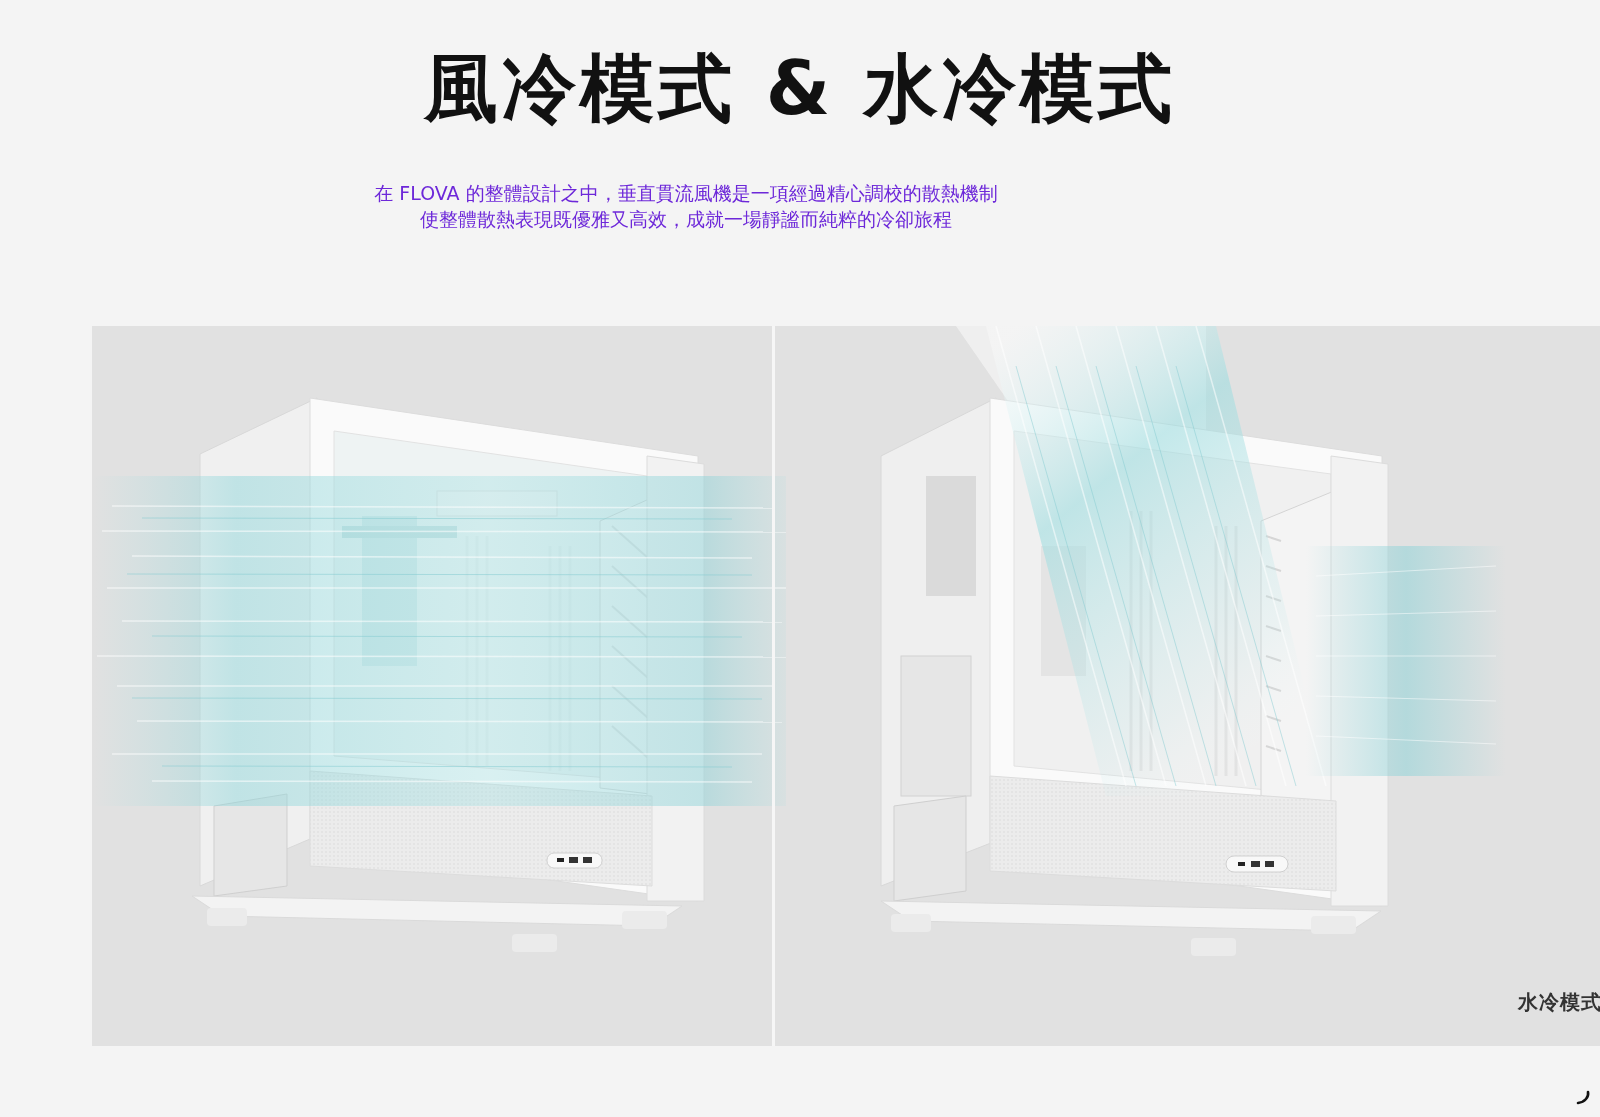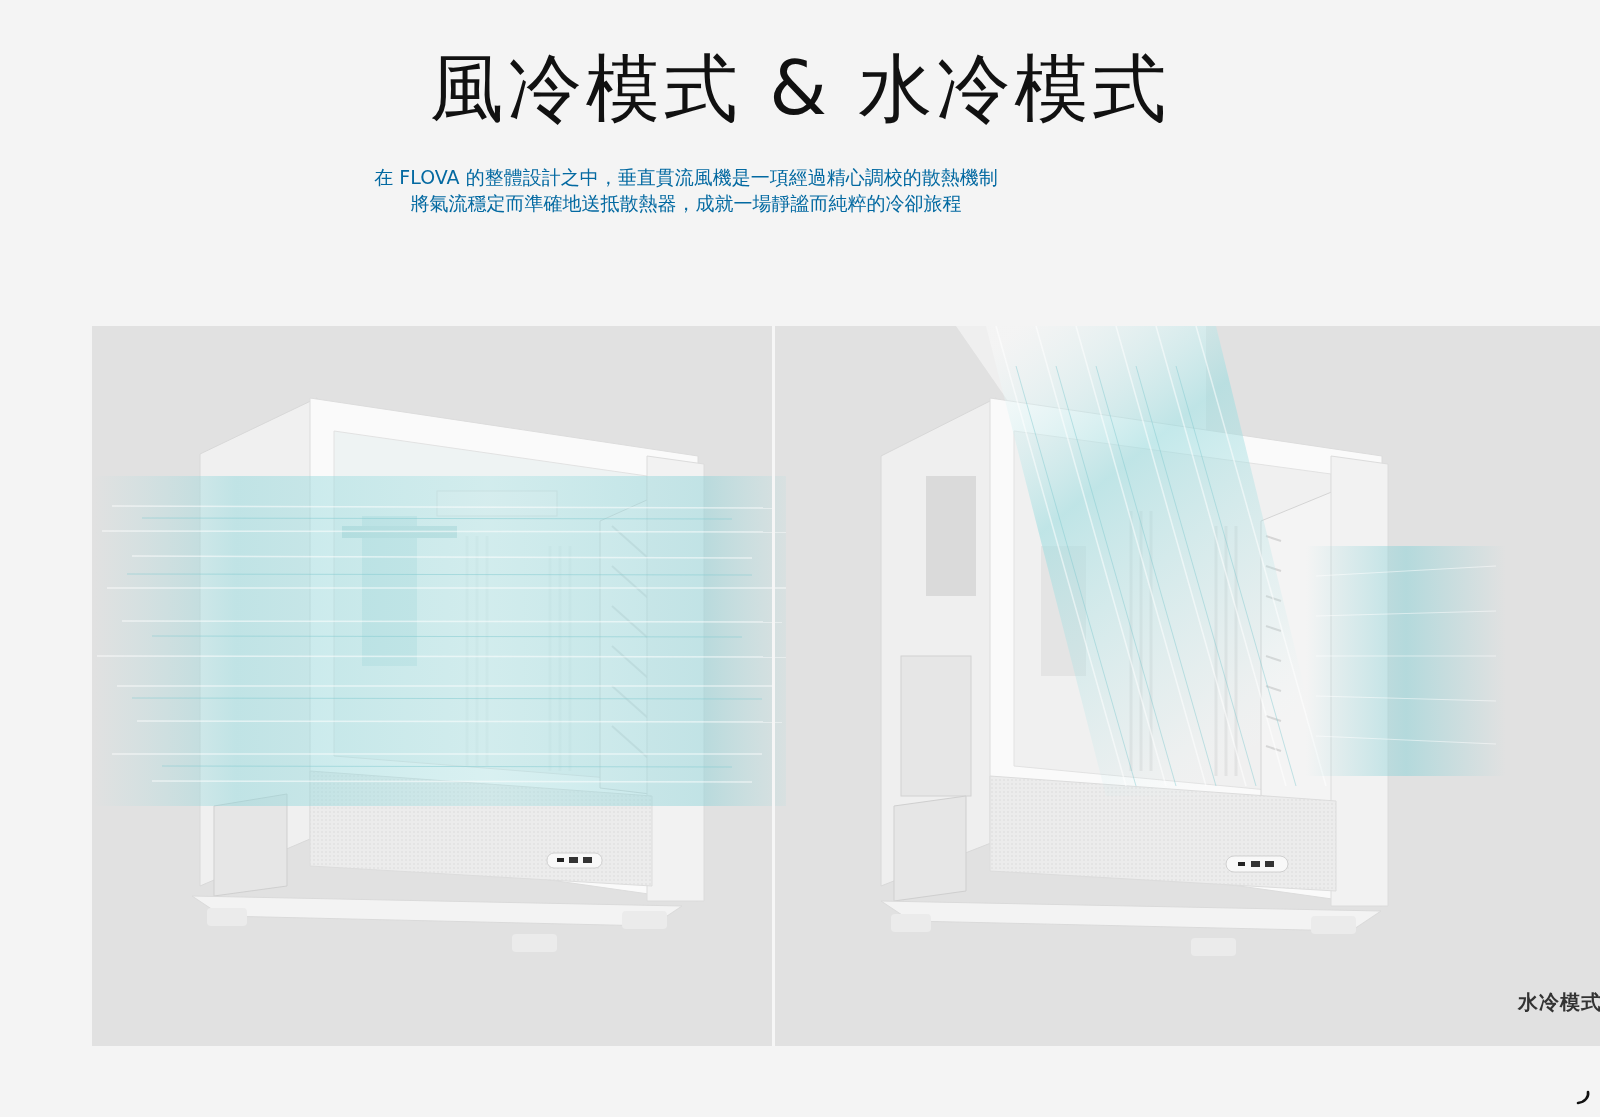--- a/index.html
+++ b/index.html
@@ -1,37 +1,37 @@
 <!DOCTYPE html>
 <html><head>
 <meta charset="utf-8">
 <style>
   html,body{margin:0;padding:0;}
   body{width:1600px;height:1117px;background:#f4f4f4;position:relative;overflow:hidden;font-family:"DejaVu Sans","Liberation Sans",sans-serif;}
-  .title{position:absolute;left:0;top:38px;width:1600px;text-align:center;font-size:74px;font-weight:normal;color:#111;letter-spacing:4px;line-height:100px;margin:0;}
-  .desc{position:absolute;left:0;top:164px;width:1372px;text-align:center;font-size:19px;color:#0369a1;line-height:26px;}
+  .title{position:absolute;left:0;top:38px;width:1600px;text-align:center;font-size:74px;font-weight:bold;color:#111;letter-spacing:4px;line-height:100px;margin:0;}
+  .desc{position:absolute;left:0;top:180px;width:1372px;text-align:center;font-size:19px;color:#6d28d9;line-height:26px;}
   .desc p{margin:0;}
   .panel{position:absolute;top:326px;width:864px;height:720px;background:#e1e1e1;overflow:hidden;margin-left:40px;}
   .panel.left{left:52px;}
   .panel.right{left:746px;}
   .divider{position:absolute;left:772px;top:326px;width:3px;height:720px;background:#f6f6f6;}
   .caption{position:absolute;bottom:30px;font-size:20px;font-weight:bold;color:#333;letter-spacing:1px;}
   .panel.left .caption{right:45px;}
   .panel.right .caption{right:48px;}
   .spinner{position:absolute;left:1575px;top:1090px;width:16px;height:16px;}
   svg{display:block;}
 </style>
 </head>
 <body>
 
 <h1 class="title">風冷模式 &amp; 水冷模式</h1>
 
 <div class="desc">
   <p>在 FLOVA 的整體設計之中，垂直貫流風機是一項經過精心調校的散熱機制</p>
-  <p>將氣流穩定而準確地送抵散熱器，成就一場靜謐而純粹的冷卻旅程</p>
+  <p>使整體散熱表現既優雅又高效，成就一場靜謐而純粹的冷卻旅程</p>
 </div>
 
 <div class="panel left">
   <svg width="720" height="720" viewBox="0 0 720 720">
     <defs>
       <linearGradient id="airL" x1="0" y1="0" x2="1" y2="0">
         <stop offset="0" stop-color="#9fdde0" stop-opacity="0"></stop>
         <stop offset="0.2" stop-color="#8fd6da" stop-opacity="0.55"></stop>
         <stop offset="0.55" stop-color="#a8e2e4" stop-opacity="0.45"></stop>
         <stop offset="0.85" stop-color="#8fd3d8" stop-opacity="0.55"></stop>

